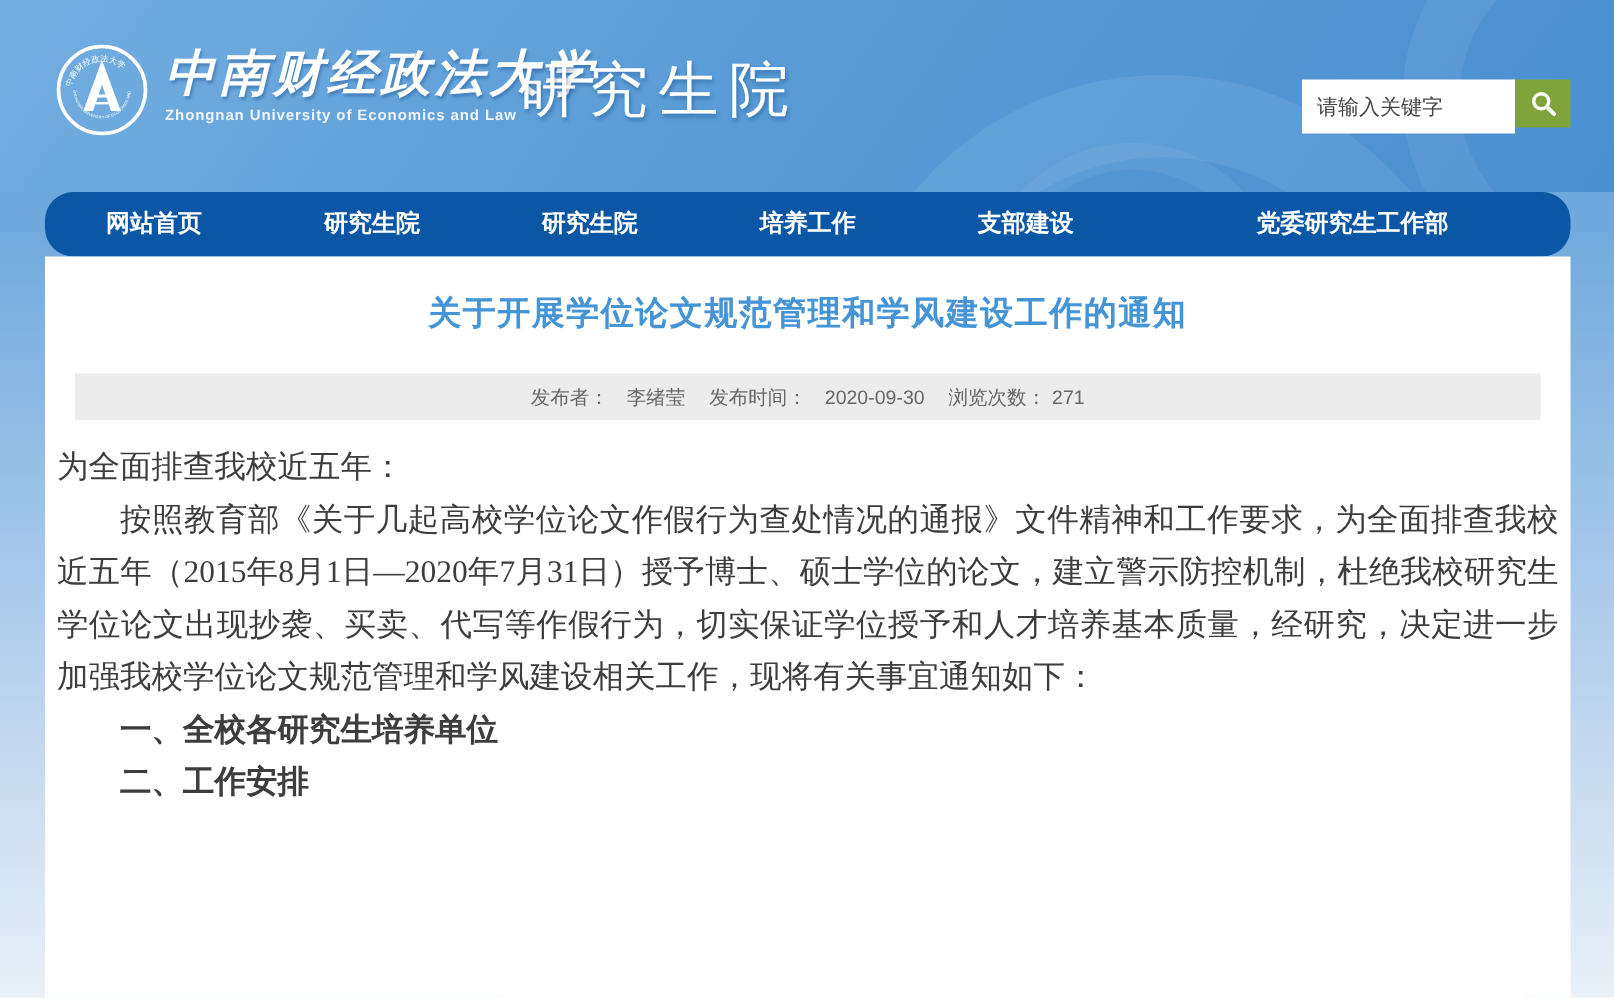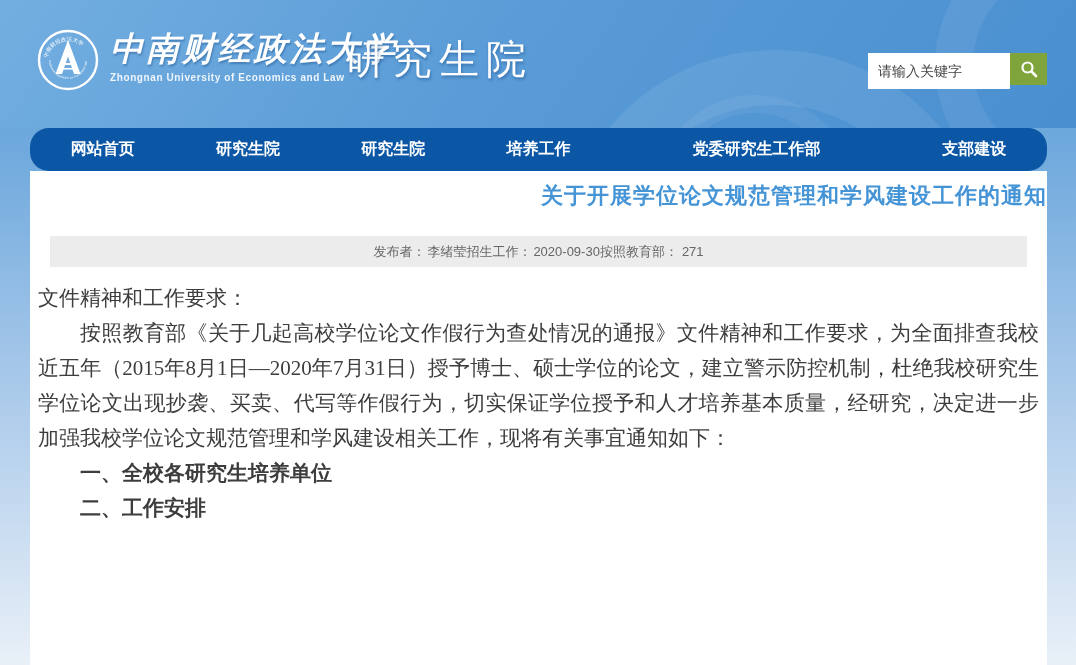--- a/index.html
+++ b/index.html
@@ -51,31 +51,31 @@
     background:var(--nav-bg,#0b57a5); display:flex; align-items:stretch;border-radius:19px;
   }
   .nav-item {
     flex:1; display:flex; align-items:center; justify-content:center;
     color:#ffffff; font-size:16px; font-weight:bold; cursor:pointer; white-space:nowrap;
   }
   .nav-item.wide { flex:2; }
   
   .main { margin-left:30px; width:1017px; height:494px; background:#ffffff; }
   .article-title {
-    margin:0; padding-top:11px; text-align:right;
+    margin:0; padding-top:24px; text-align:center;
     color:var(--title-color,#4494d6); font-size:22px; line-height:28px; font-weight:bold;
     font-family:"Liberation Serif", serif; letter-spacing:1px;
   }
   .meta {
     margin:26px 20px 0; height:31px; background:var(--meta-bg,#ececec);
-    display:flex; justify-content:center; align-items:center; 
+    display:flex; justify-content:center; align-items:center; gap:16px;
     font-size:13px; color:#666;
   }
   .meta-item { display:flex; align-items:center; }
-  .meta-item .val { margin-left:2px; }
+  .meta-item .val { margin-left:12px; }
   .meta-item .val.spaced { margin-left:4px;text-align:center; }
   .article {
     margin:14px 8px 0; font-family:"Liberation Serif", serif;
     font-size:21px; line-height:35px; color:var(--body-text,#3d3d3d);
     text-align:justify;
   }
   .article p { margin:0; }
   .article .indent { text-indent:2em; }
   .article .heading { font-weight:bold; text-indent:2em; }
 </style>
@@ -126,43 +126,43 @@
     </div>
 
   </div>
 </div>
 
 <div class="nav">
   <div class="nav-item">网站首页</div>
   <div class="nav-item">研究生院</div>
   <div class="nav-item">研究生院</div>
   <div class="nav-item">培养工作</div>
+  <div class="nav-item">支部建设</div>
   <div class="nav-item wide">党委研究生工作部</div>
-  <div class="nav-item">支部建设</div>
 </div>
 
 <div class="main">
 
   <h1 class="article-title">关于开展学位论文规范管理和学风建设工作的通知</h1>
 
   <div class="meta">
     <span class="meta-item">
       <span>发布者：</span>
       <span class="val">李绪莹</span>
     </span>
     <span class="meta-item">
-      <span>招生工作：</span>
+      <span>发布时间：</span>
       <span class="val">2020-09-30</span>
     </span>
     <span class="meta-item">
-      <span>按照教育部：</span>
+      <span>浏览次数：</span>
       <span class="val spaced">271</span>
     </span>
   </div>
 
   <div class="article">
-    <p>文件精神和工作要求：</p>
+    <p>为全面排查我校近五年：</p>
     <p class="indent">按照教育部《关于几起高校学位论文作假行为查处情况的通报》文件精神和工作要求，为全面排查我校近五年（2015年8月1日—2020年7月31日）授予博士、硕士学位的论文，建立警示防控机制，杜绝我校研究生学位论文出现抄袭、买卖、代写等作假行为，切实保证学位授予和人才培养基本质量，经研究，决定进一步加强我校学位论文规范管理和学风建设相关工作，现将有关事宜通知如下：</p>
     <p class="heading">一、全校各研究生培养单位</p>
     <p class="heading">二、工作安排</p>
   </div>
 
 </div>
 
 </body></html>

